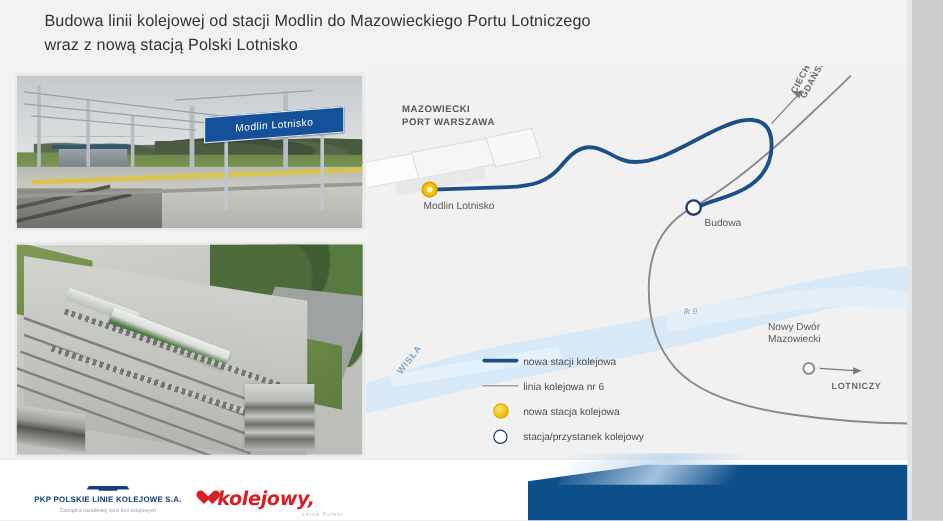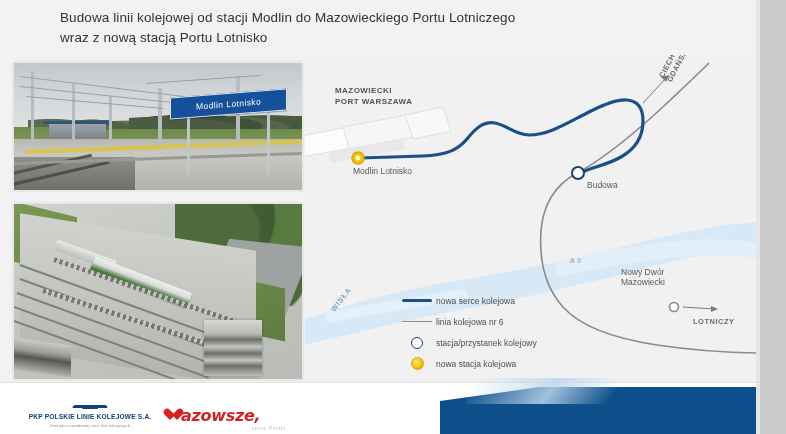--- a/index.html
+++ b/index.html
@@ -4,21 +4,21 @@
 <style>
   html,body{margin:0;padding:0;background:#c9c9c9;}
   body{font-family:"Liberation Sans",sans-serif;}
   .screen{position:relative;width:786px;height:434px;overflow:hidden;background:#f2f2f2;}
   
   .right-band{position:absolute;left:760px;top:0;width:26px;height:434px;background:#cccccc;z-index:60;}
   .right-band-edge{position:absolute;left:756px;top:0;width:4px;height:434px;background:#e6e6e6;z-index:60;}
 
   
   .title{position:absolute;left:37px;top:8px;width:600px;color:#333;font-size:13.5px;line-height:20px;font-weight:400;letter-spacing:.1px;}
-  .title span{display:block;margin-left:23px;}
+  .title span{display:block;}
 
   
   .photo{position:absolute;overflow:hidden;border:1px solid #e8e8e8;box-shadow:0 0 2px rgba(0,0,0,.12);}
   .photo1{left:13px;top:62px;width:288px;height:127px;}
   .photo2{left:13px;top:203px;width:288px;height:175px;}
 
   
   .p1-sky{position:absolute;left:0;top:0;width:100%;height:52%;background:linear-gradient(180deg,#c3c8cc 0%,#d5d8da 55%,#dfe1e1 100%);}
   .p1-trees{position:absolute;left:40%;top:36%;width:60%;height:22%;background:
       radial-gradient(ellipse at 15% 70%,#4c5c42 0%,#4c5c42 40%,transparent 42%),
@@ -67,21 +67,21 @@
   .p2-bldgL{position:absolute;left:-2%;bottom:4%;width:22%;height:18%;background:linear-gradient(180deg,#cacbc7 0%,#9a9c98 35%,#55574f 55%,#b4b6b1 100%);transform:skewY(8deg);}
 
   
   .map{position:absolute;left:305px;top:55px;width:452px;height:330px;background:#f1f1f1;overflow:hidden;}
   .mapsvg{position:absolute;left:0;top:0;}
 
   .maplabel{position:absolute;color:#5d5d5d;white-space:nowrap;}
   .lbl-airport{left:30px;top:30px;font-size:8px;font-weight:700;line-height:11px;letter-spacing:.45px;color:#555;}
   .lbl-modlinlot{left:48px;top:111px;font-size:8.5px;color:#5a5a5a;}
   .lbl-modlin{left:282px;top:125px;font-size:8.5px;color:#5a5a5a;}
-  .lbl-ndm{left:316px;top:212px;font-size:8.5px;line-height:10px;color:#5a5a5a;}
+  .lbl-ndm{left:335px;top:212px;font-size:8.5px;line-height:10px;color:#5a5a5a;}
   .lbl-lk9{left:265px;top:202px;font-size:7px;color:#9b9b9b;font-style:italic;}
   .lbl-warszawa{left:388px;top:262px;font-size:7.5px;font-weight:700;letter-spacing:.5px;color:#6a6a6a;}
   .lbl-wisla{left:22px;top:240px;font-size:7.5px;font-weight:700;letter-spacing:.8px;color:#7fa6c8;transform:rotate(-52deg);}
   .lbl-ciech{left:352px;top:20px;font-size:7.5px;font-weight:700;letter-spacing:.5px;color:#6a6a6a;line-height:9px;transform:rotate(-62deg);transform-origin:left top;}
 
   
   .legend{position:absolute;left:93px;top:235px;}
   .lg-row{display:flex;align-items:center;height:21px;}
   .lg-sym{width:38px;display:flex;align-items:center;justify-content:center;}
   .lg-txt{font-size:8.5px;color:#4d4d4d;white-space:nowrap;}
@@ -116,21 +116,21 @@
   .mzw-txt{position:absolute;left:11px;top:0;font-size:16px;font-weight:700;font-style:italic;color:#d61f26;letter-spacing:-.3px;font-family:"DejaVu Sans",sans-serif;}
   .mzw-tag{position:absolute;right:4px;top:20px;font-size:4.6px;color:#b9bcc0;letter-spacing:.8px;}
 </style>
 </head>
 <body>
 
 <div class="screen">
 
   <div class="title">
     <span>Budowa linii kolejowej od stacji Modlin do Mazowieckiego Portu Lotniczego</span>
-    <span>wraz z nową stacją Portu Lotnisko</span>
+    <span>wraz z nową stacją Polski Lotnisko</span>
   </div>
 
   <div class="photo photo1">
     <div class="p1-sky"></div>
     <div class="p1-trees2"></div>
     <div class="p1-trees"></div>
     <div class="p1-grass"></div>
     <div class="p1-grassL"></div>
     <div class="p1-platform"></div>
     <div class="p1-ballast"></div>
@@ -235,60 +235,60 @@
     <div class="maplabel lbl-ciech">
       <div>CIECHANÓW</div>
       <div>GDAŃSK</div>
     </div>
 
     <div class="legend">
       <div class="lg-row">
         <span class="lg-sym">
             <i class="lg-line-blue"></i>
           </span>
-        <span class="lg-txt">nowa serce kolejowa</span>
+        <span class="lg-txt">nowa stacji kolejowa</span>
       </div>
       <div class="lg-row">
         <span class="lg-sym">
             <i class="lg-line-grey"></i>
           </span>
         <span class="lg-txt">linia kolejowa nr 6</span>
       </div>
       <div class="lg-row">
         <span class="lg-sym">
+            <i class="lg-dot"></i>
+          </span>
+        <span class="lg-txt">nowa stacja kolejowa</span>
+      </div>
+      <div class="lg-row">
+        <span class="lg-sym">
             <i class="lg-circ"></i>
           </span>
         <span class="lg-txt">stacja/przystanek kolejowy</span>
-      </div>
-      <div class="lg-row">
-        <span class="lg-sym">
-            <i class="lg-dot"></i>
-          </span>
-        <span class="lg-txt">nowa stacja kolejowa</span>
       </div>
     </div>
   </div>
 
   <div class="footer">
     <div class="footer-line"></div>
 
     <div class="pkp">
       <div class="pkp-wing">
         <span class="fl"></span>
           <span class="bar"></span>
           <span class="fr"></span>
       </div>
       <div class="pkp-name">PKP POLSKIE LINIE KOLEJOWE S.A.</div>
       <div class="pkp-tag">Zarządca narodowej sieci linii kolejowych</div>
     </div>
 
     <div class="mzw">
       <div class="mzw-word">
         <span class="mzw-heart"></span>
-        <span class="mzw-txt">azowsze,</span>
+        <span class="mzw-txt">kolejowy,</span>
       </div>
       <div class="mzw-tag">serce Polski</div>
     </div>
   </div>
 
   <div class="blue-banner"></div>
   <div class="banner-shine"></div>
 
   <div class="right-band-edge"></div>
   <div class="right-band"></div>

